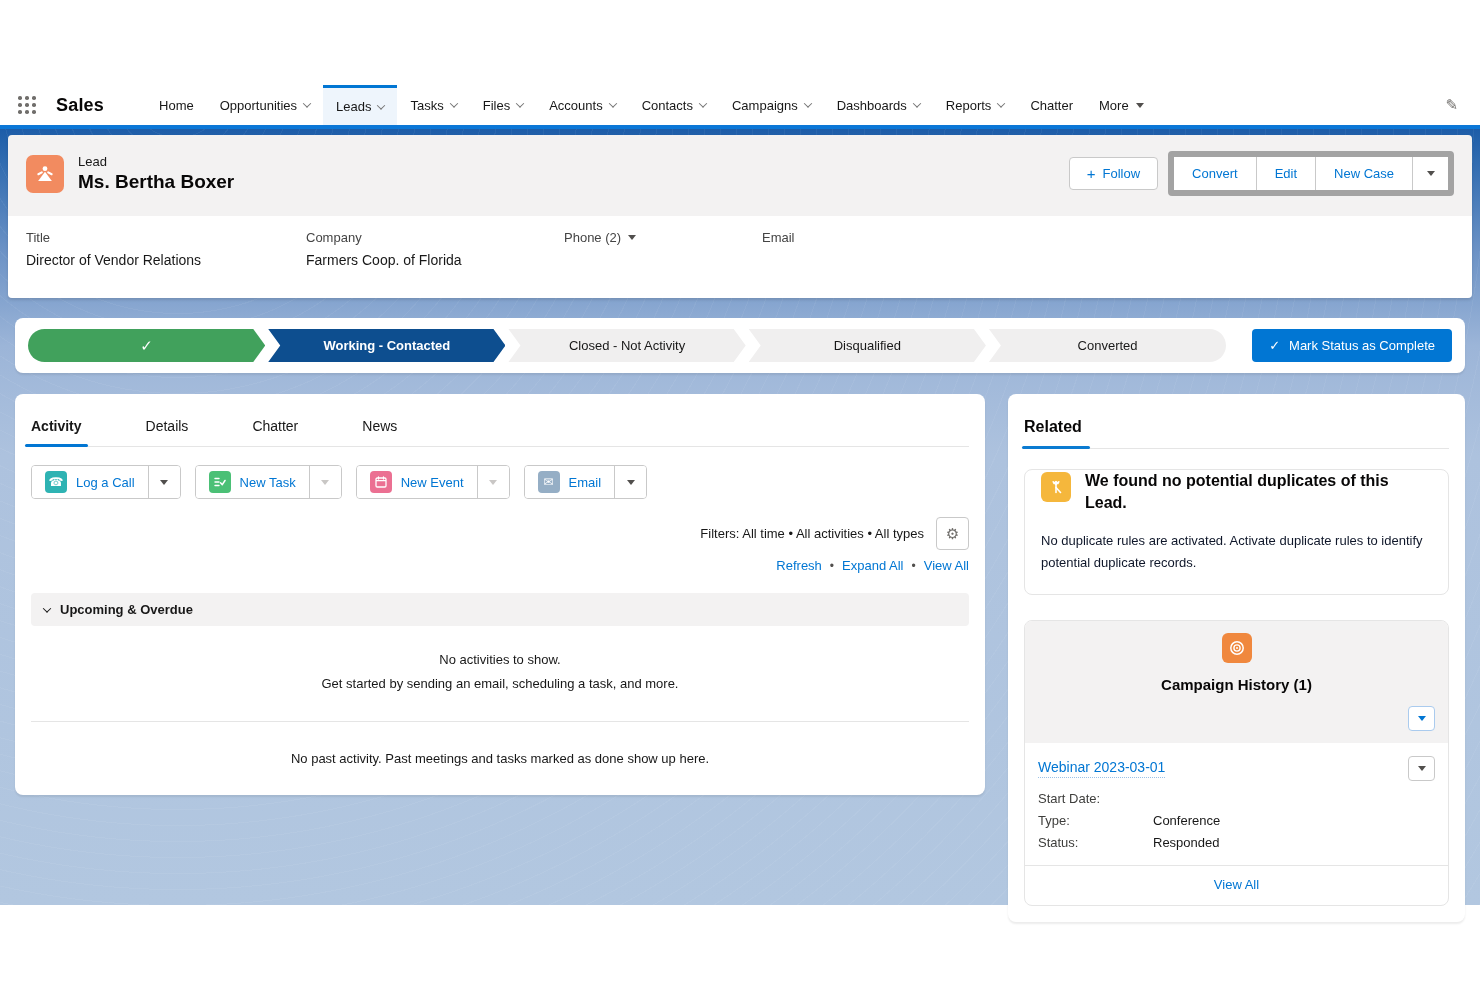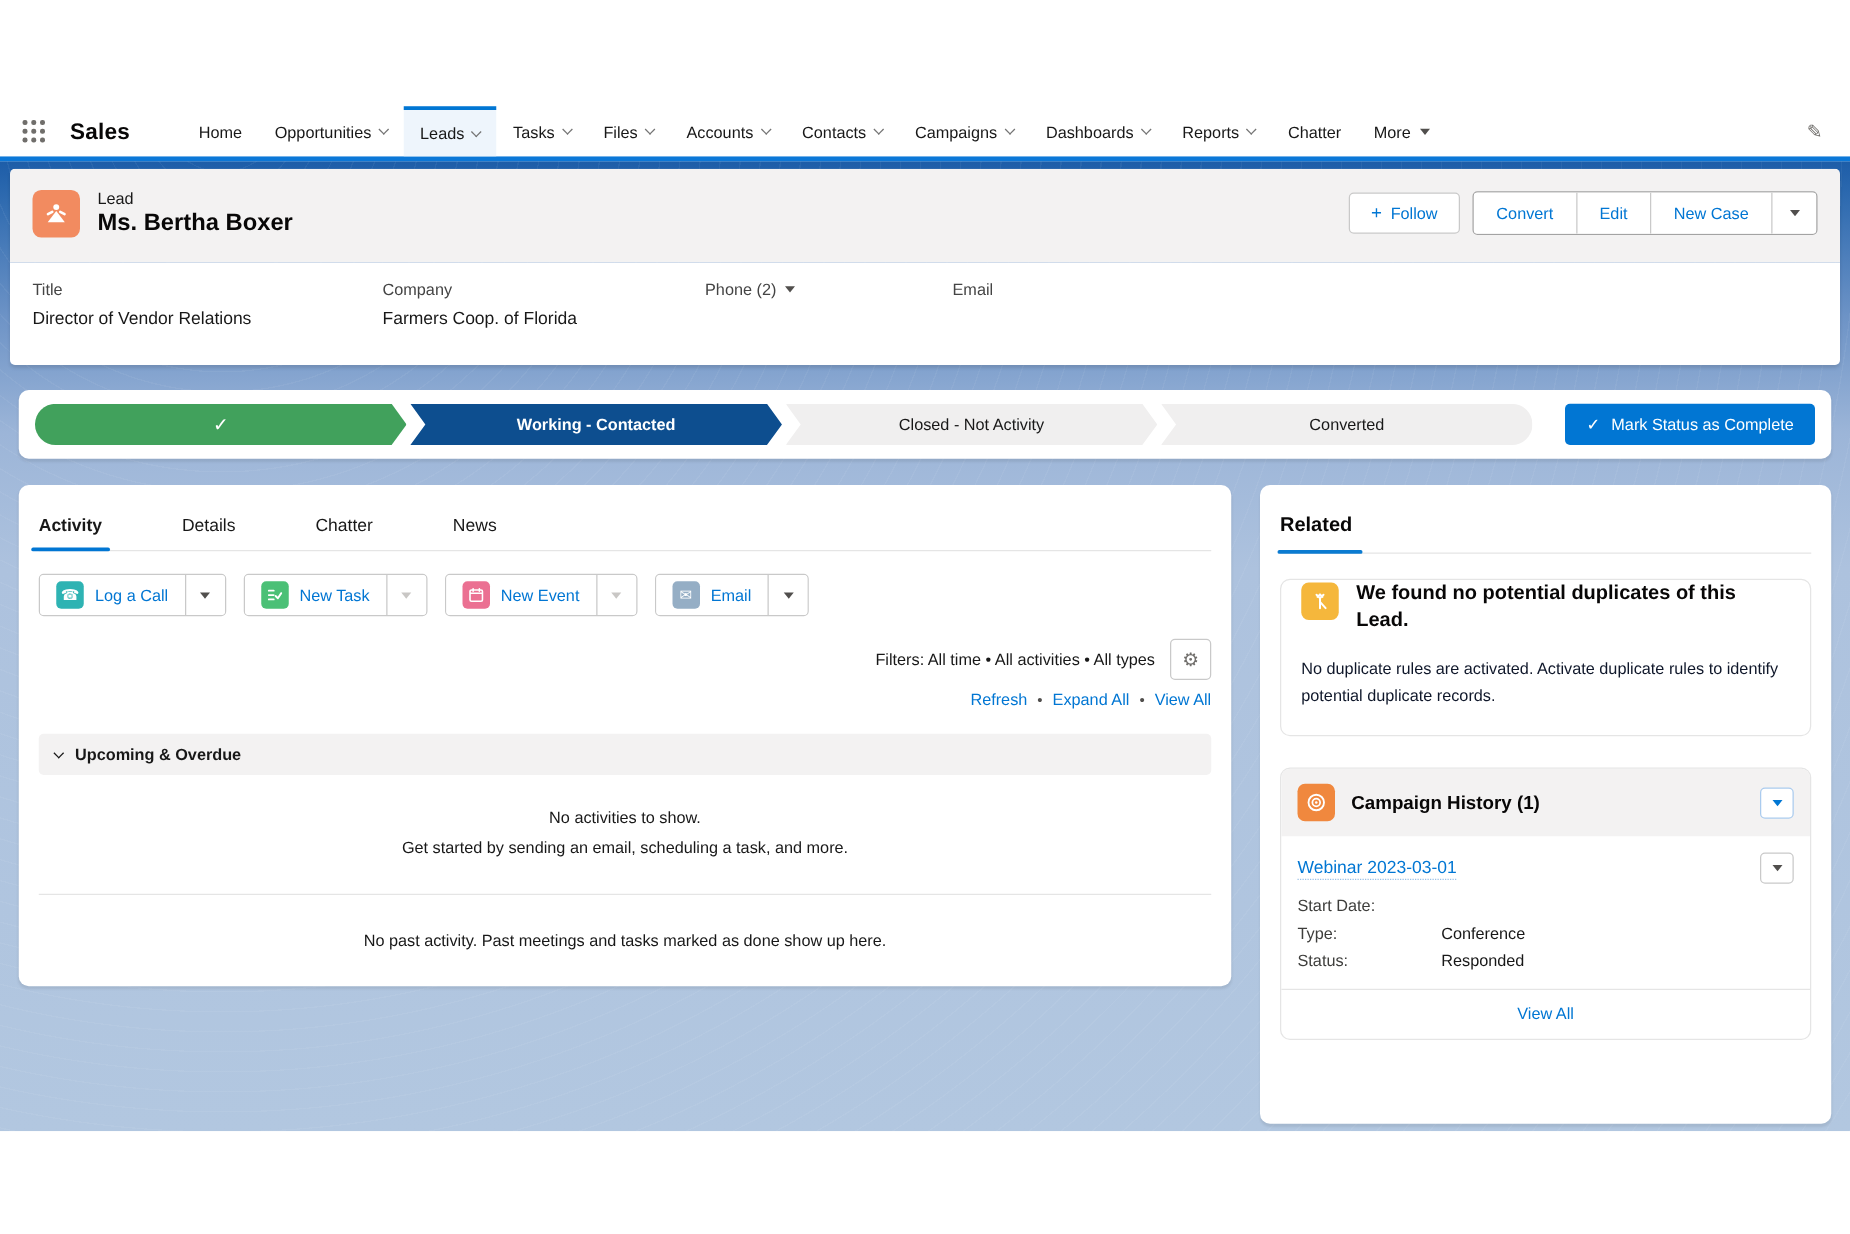--- a/index.html
+++ b/index.html
@@ -29,21 +29,21 @@
 
   
   .header-card { margin:6px 8px 0; border-radius:4px; overflow:hidden; box-shadow:0 2px 3px rgba(0,0,0,.12); }
   .header-top { background:#f3f2f2; padding:16px 18px 20px; display:flex; align-items:center; }
   .lead-avatar { width:38px; height:38px; border-radius:7px; background:#f28b60; display:flex; align-items:center; justify-content:center; margin-right:14px; flex:none; }
   .header-id .entity { font-size:13px; color:#181818; }
   .header-id .name { font-size:19px; font-weight:bold; color:#080707; margin-top:2px; }
   .header-actions { margin-left:auto; display:flex; align-items:center; gap:10px; }
   .btn { background:#fff; border:1px solid #c9c9c9; border-radius:4px; height:33px; display:inline-flex; align-items:center; justify-content:center; font-size:13px; color:#0176d3; padding:0 17px; cursor:pointer; white-space:nowrap; }
   .btn .plus { font-size:15px; margin-right:7px; font-weight:400; }
-  .btn-group { display:inline-flex; border:1px solid #a3a3a3; border-radius:4px; overflow:hidden; background:#fff; }
+  .btn-group { display:inline-flex; border:6px solid #a3a3a3; border-radius:4px; overflow:hidden; background:#fff; }
   .btn-group .gbtn { border:none; border-left:1px solid #c9c9c9; height:33px; display:inline-flex; align-items:center; font-size:13px; color:#0176d3; padding:0 18px; background:#fff; cursor:pointer; }
   .btn-group .gbtn:first-child { border-left:none; }
   .btn-group .caret-btn { width:36px; justify-content:center; padding:0; }
   .header-fields { background:#fff; padding:14px 18px 30px; display:flex; }
   .hfield { margin-right:10px; }
   .hfield .flabel { font-size:13px; color:#444; display:flex; align-items:center; gap:7px; }
   .hfield .fvalue { font-size:14px; color:#181818; margin-top:7px; min-height:16px; }
   .hfield.f0 { width:270px; } .hfield.f1 { width:248px; } .hfield.f2 { width:188px; } .hfield.f3 { flex:1; }
 
   
@@ -99,21 +99,21 @@
   
   .related-head { padding-top:16px; border-bottom:1px solid #e5e5e5; }
   .related-title { font-size:16px; font-weight:bold; color:#080707; display:inline-block; padding:8px 0 12px; position:relative; }
   .related-title::after { content:""; position:absolute; left:-2px; right:-8px; bottom:-1px; height:3px; background:#0b7bd1; border-radius:2px; }
   .dup-card { margin-top:20px; border:1px solid #e5e5e5; border-radius:8px; padding:0 16px 21px; }
   .dup-head { display:flex; gap:14px; }
   .dup-ico { width:30px; height:30px; border-radius:6px; background:#f5b73c; display:flex; align-items:center; justify-content:center; flex:none; margin-top:2px; }
   .dup-title { font-size:16px; font-weight:bold; color:#080707; line-height:1.35; }
   .dup-body { margin-top:17px; font-size:13px; color:#0f172a; line-height:1.65; }
   .camp-card { margin-top:25px; border:1px solid #e5e5e5; border-radius:8px; overflow:hidden; }
-  .camp-head { background:#f3f2f2; padding:12px 13px; display:flex; align-items:center; gap:13px; }
+  .camp-head { background:#f3f2f2; padding:12px 13px; display:flex; align-items:center; gap:13px;flex-direction:column; }
   .camp-ico { width:30px; height:30px; border-radius:6px; background:#f0883e; display:flex; align-items:center; justify-content:center; flex:none; }
   .camp-title { font-size:15px; font-weight:bold; color:#080707; }
   .mini-btn { margin-left:auto; width:27px; height:25px; background:#fff; border:1px solid #c9c9c9; border-radius:4px; display:flex; align-items:center; justify-content:center; cursor:pointer; }
   .mini-btn.blue-border { border-color:#aacbee; }
   .camp-body { padding:13px 13px 15px; }
   .camp-link-row { display:flex; align-items:center; }
   .camp-link { font-size:14px; color:#0176d3; border-bottom:1px dotted #9bc1e6; padding-bottom:2px; cursor:pointer; }
   .camp-fields { margin-top:10px; }
   .camp-field { display:flex; margin-top:7px; font-size:13px; }
   .camp-field .cl { width:115px; color:#3e3e3c; flex:none; }
@@ -253,20 +253,23 @@
   <section class="path-card">
     <div class="path-track">
       <div class="seg complete shape-first">
           <span>✓</span>
         </div>
       <div class="seg current shape-mid">
           <span>Working - Contacted</span>
         </div>
       <div class="seg incomplete shape-mid">
           <span>Closed - Not Activity</span>
+        </div>
+      <div class="seg incomplete shape-mid">
+          <span>Disqualified</span>
         </div>
       <div class="seg incomplete shape-last">
           <span>Converted</span>
         </div>
     </div>
     <button class="mark-btn">
       <span>✓</span>
       <span>Mark Status as Complete</span>
     </button>
   </section>

